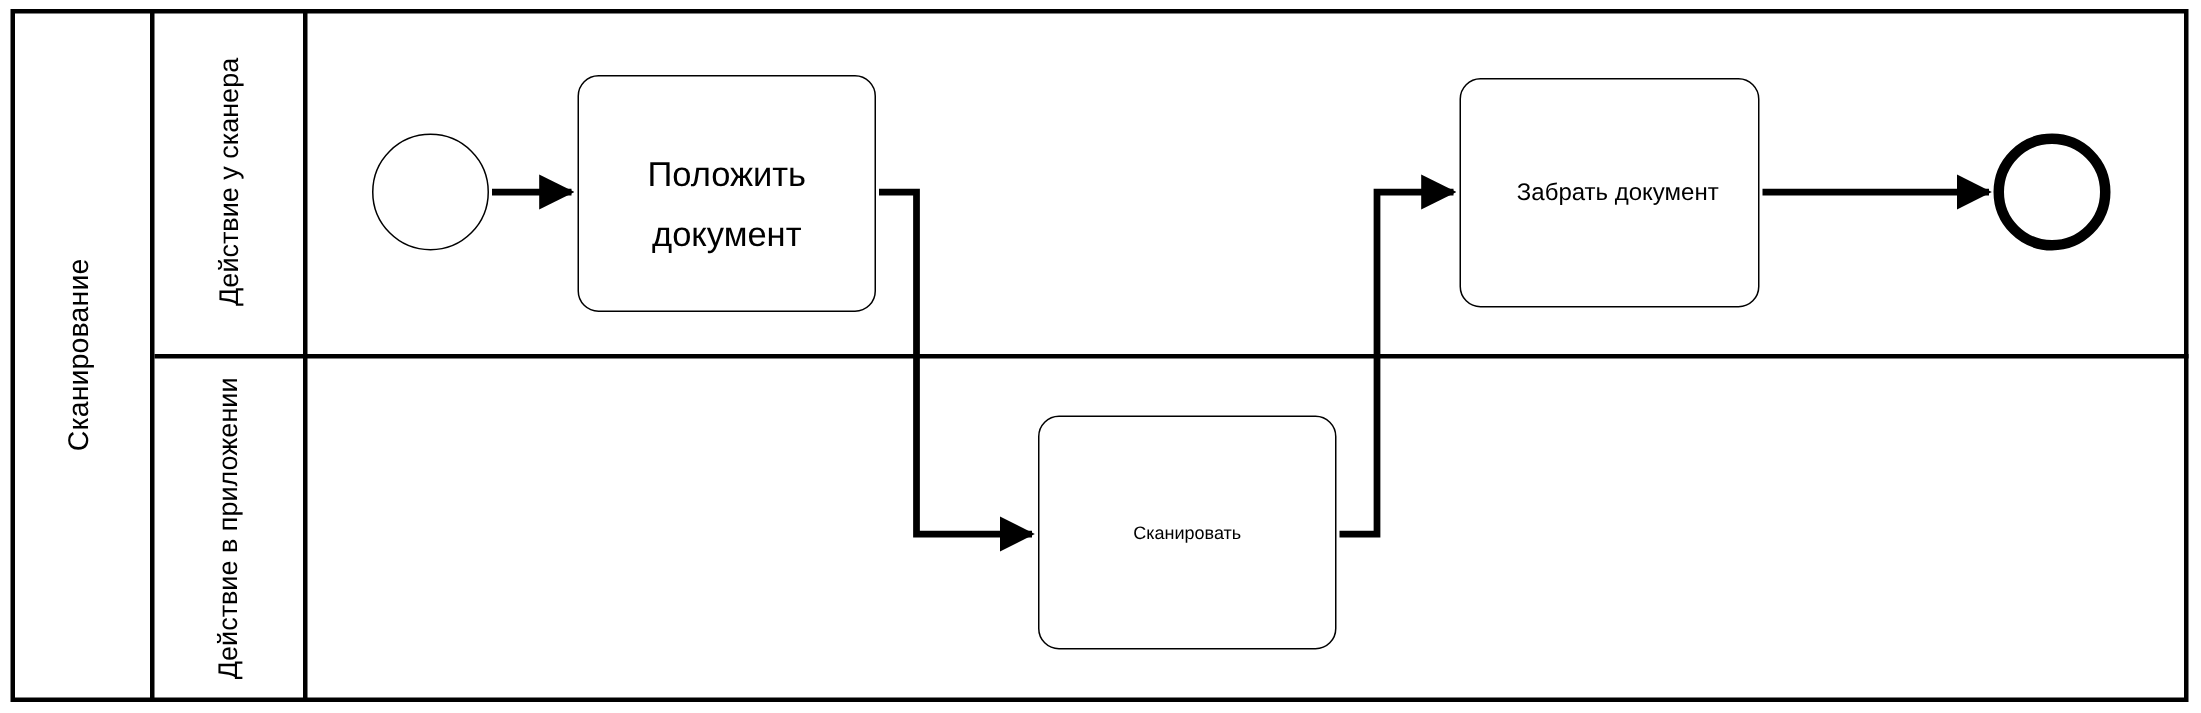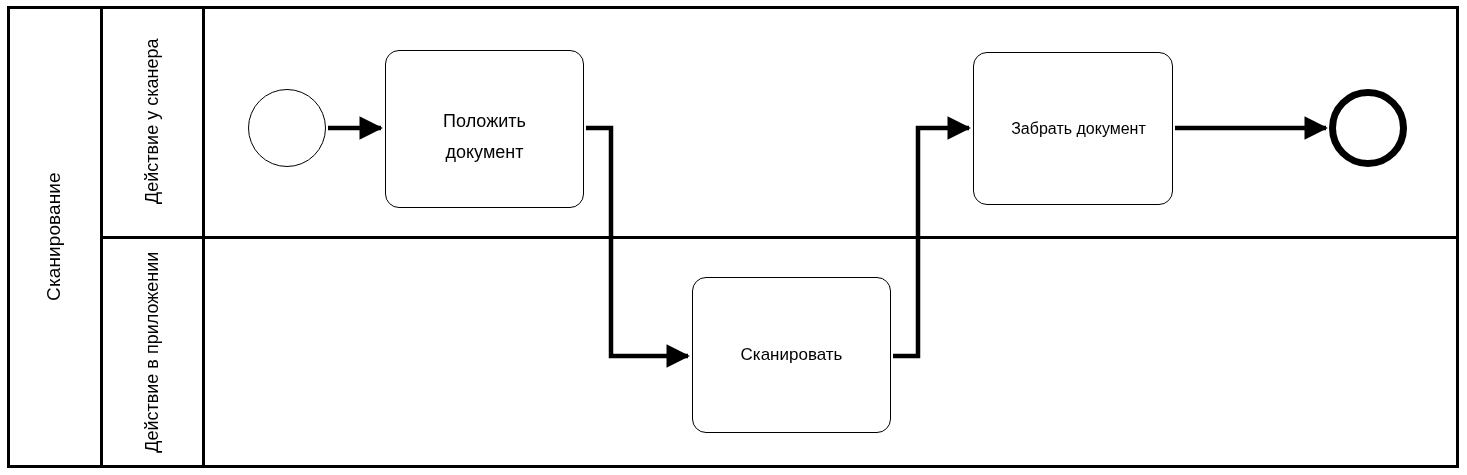--- a/index.html
+++ b/index.html
@@ -116,27 +116,27 @@
     padding: 4px 10px;
   }
   .task-label {
     line-height: 1.72;
     white-space: pre-line;
   }
   #task-put {
     left: 385px; top: 50px;
     width: 199px; height: 158px;
   }
-  #task-put .task-label { font-size: 18px; margin-top: 16px; }
+  #task-put .task-label { font-size: 23px; margin-top: 16px; }
 
   #task-scan {
     left: 692px; top: 277px;
     width: 199px; height: 156px;
   }
-  #task-scan .task-label { font-size: 17px; }
+  #task-scan .task-label { font-size: 12px; }
 
   #task-take {
     left: 973px; top: 52px;
     width: 200px; height: 153px;
   }
   #task-take .task-label { font-size: 16px; margin-left: 11px; }
 
   
   #flows {
     position: absolute;

